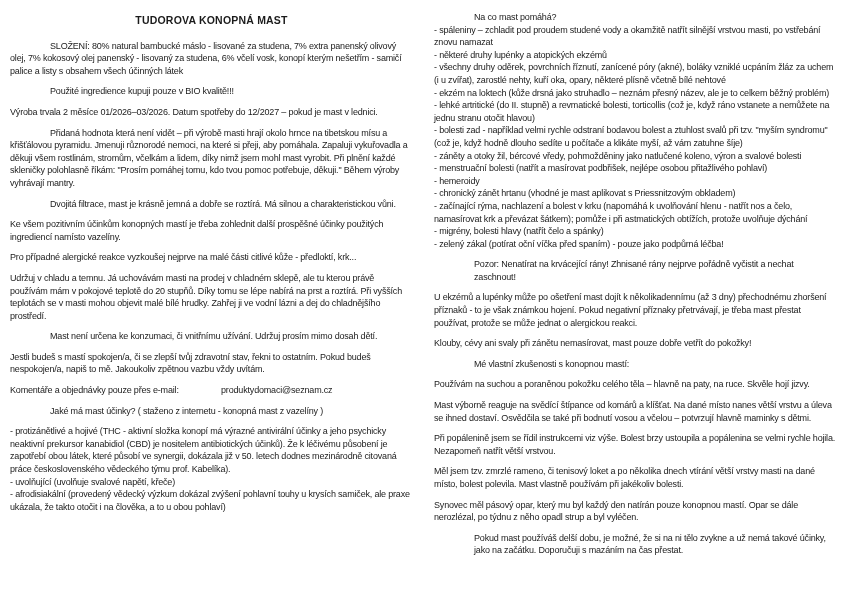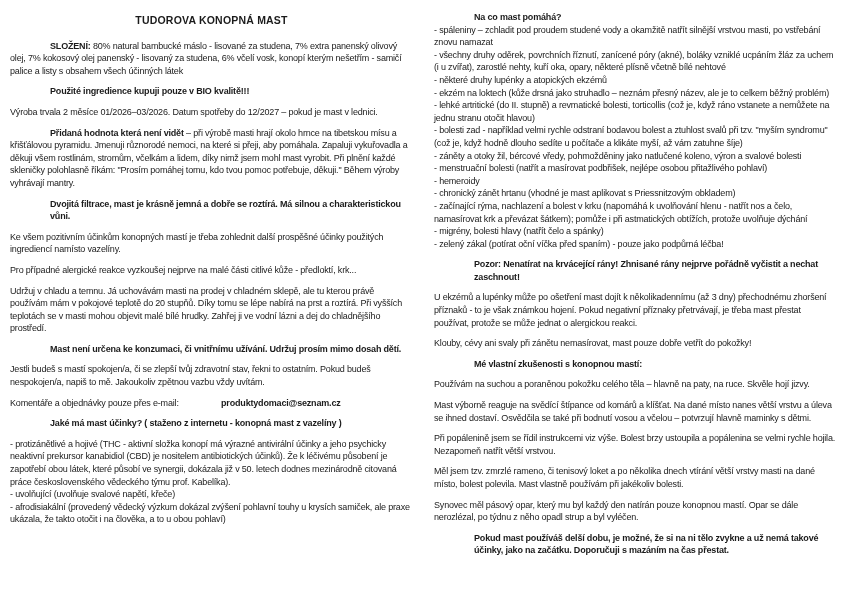--- a/index.html
+++ b/index.html
@@ -25,21 +25,21 @@
   }
   .doc-title {
     font-size: 10.5px;
     font-weight: bold;
     text-align: center;
     margin: 3px 0 13px 0;
     letter-spacing: 0.2px;
   }
   p { margin: 0 0 8px 0; }
   .center { text-align: left; }
-  .bold { font-weight: bold; padding-left: 40px; }
+  .bold { font-weight: normal; padding-left: 40px; }
   .tight div { margin: 0; }
   .gap-after { margin-bottom: 8px; }
 </style>
 </head>
 <body>
 
 <div class="page">
 
   <div class="col">
     <div class="doc-title">TUDOROVA KONOPNÁ MAST</div>
@@ -73,22 +73,22 @@
       <div>- uvolňující (uvolňuje svalové napětí, křeče)</div>
       <div>- afrodisiakální (provedený vědecký výzkum dokázal zvýšení pohlavní touhy u krysích samiček, ale praxe ukázala, že takto otočit i na člověka, a to u obou pohlaví)</div>
     </div>
   </div>
 
   <div class="col">
     <div class="bold">Na co mast pomáhá?</div>
 
     <div class="tight gap-after">
       <div>- spáleniny – zchladit pod proudem studené vody a okamžitě natřít silnější vrstvou masti, po vstřebání znovu namazat</div>
+      <div>- některé druhy lupénky a atopických ekzémů</div>
       <div>- všechny druhy oděrek, povrchních říznutí, zanícené póry (akné), boláky vzniklé ucpáním žláz za uchem (i u zvířat), zarostlé nehty, kuří oka, opary, některé plísně včetně bílé nehtové</div>
-      <div>- některé druhy lupénky a atopických ekzémů</div>
       <div>- ekzém na loktech (kůže drsná jako struhadlo – neznám přesný název, ale je to celkem běžný problém)</div>
       <div>- lehké artritické (do II. stupně) a revmatické bolesti, torticollis (což je, když ráno vstanete a nemůžete na jednu stranu otočit hlavou)</div>
       <div>- bolesti zad - například velmi rychle odstraní bodavou bolest a ztuhlost svalů při tzv. "myším syndromu" (což je, když hodně dlouho sedíte u počítače a klikáte myší, až vám zatuhne šíje)</div>
       <div>- záněty a otoky žil, bércové vředy, pohmožděniny jako natlučené koleno, výron a svalové bolesti</div>
       <div>- menstruační bolesti (natřít a masírovat podbřišek, nejlépe osobou přitažlivého pohlaví)</div>
       <div>- hemeroidy</div>
       <div>- chronický zánět hrtanu (vhodné je mast aplikovat s Priessnitzovým obkladem)</div>
       <div>- začínající rýma, nachlazení a bolest v krku (napomáhá k uvolňování hlenu - natřít nos a čelo, namasírovat krk a převázat šátkem); pomůže i při astmatických obtížích, protože uvolňuje dýchání</div>
       <div>- migrény, bolesti hlavy (natřít čelo a spánky)</div>
       <div>- zelený zákal (potírat oční víčka před spaním) - pouze jako podpůrná léčba!</div>

